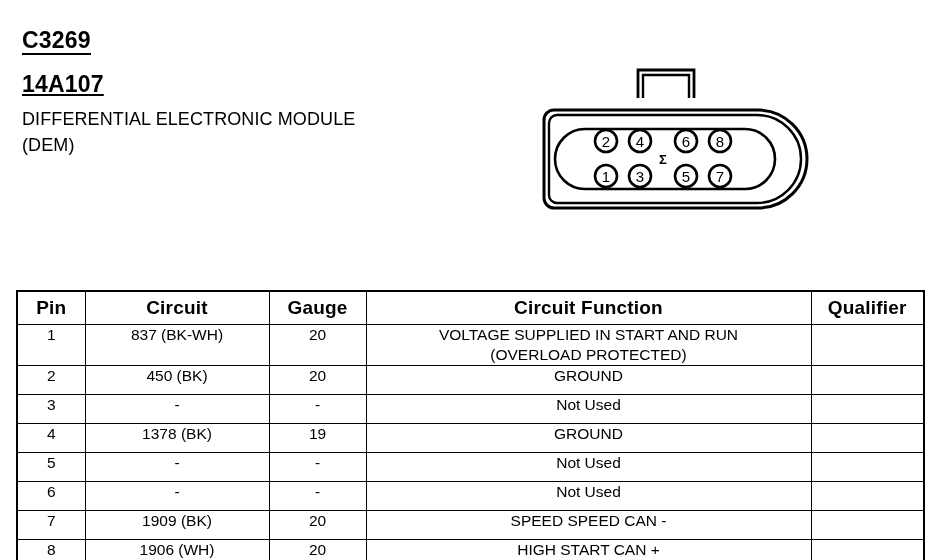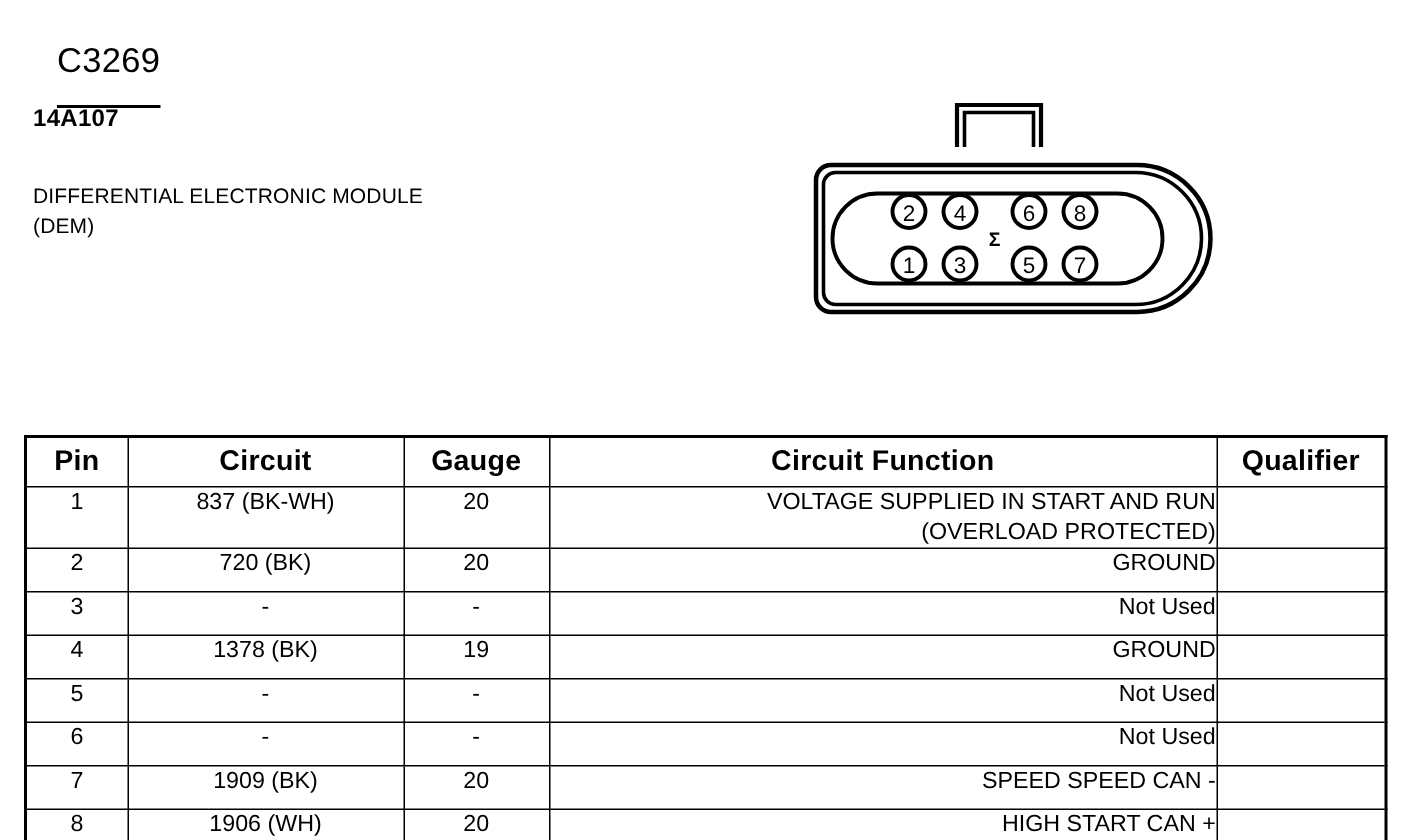--- a/index.html
+++ b/index.html
@@ -9,34 +9,34 @@
     font-family:"Liberation Sans", sans-serif;
     color:#000000;
     position:relative;
     overflow:hidden;
   }
   .page{position:absolute;inset:0;}
 
   
   #connector-id{
     position:absolute;left:22px;top:28px;
-    font-size:23px;font-weight:normal;letter-spacing:.2px;
+    font-size:23px;font-weight:bold;letter-spacing:.2px;
     border-bottom:2px solid #000;
-    padding-bottom:18px;
+    padding-bottom:1px;
     line-height:1.05;
-    margin-left:16px;
   }
   #part-number{
     position:absolute;left:22px;top:72px;
-    font-size:16px;font-weight:bold;letter-spacing:.2px;
+    font-size:23px;font-weight:bold;letter-spacing:.2px;
     line-height:1.05;
+    text-decoration:underline;
   }
   #component-name{
-    position:absolute;left:22px;top:120px;
-    font-size:14px;line-height:1.45;
+    position:absolute;left:22px;top:106px;
+    font-size:18px;line-height:1.45;
     letter-spacing:.1px;
     white-space:pre-line;
   }
 
   
   #connector-drawing{
     position:absolute;left:530px;top:50px;
     width:280px;height:180px;
   }
   #connector-drawing svg{display:block;}
@@ -72,21 +72,21 @@
     font-size:15.5px;
     height:28px;
     line-height:1.30;
   }
   td.pin,td.circuit,td.gauge{
     text-align:center;
     vertical-align:middle;
     padding-top:1px;
   }
   td.function{
-    text-align:right;
+    text-align:center;
     padding-left:5px;
     padding-top:4px;
     white-space:pre-line;
     vertical-align:top;
   }
   tr.tall td{height:54px;}
   tr.tall td.pin,tr.tall td.circuit,tr.tall td.gauge{
     vertical-align:top;
     padding-top:5px;
   }
@@ -162,21 +162,21 @@
       <tr class="tall">
         <td class="pin">1</td>
         <td class="circuit">837 (BK-WH)</td>
         <td class="gauge">20</td>
         <td class="function">VOLTAGE SUPPLIED IN START AND RUN
 (OVERLOAD PROTECTED)</td>
         <td class="qualifier"></td>
       </tr>
       <tr>
         <td class="pin">2</td>
-        <td class="circuit">720 (BK)</td>
+        <td class="circuit">450 (BK)</td>
         <td class="gauge">20</td>
         <td class="function">GROUND</td>
         <td class="qualifier"></td>
       </tr>
       <tr>
         <td class="pin">3</td>
         <td class="circuit">-</td>
         <td class="gauge">-</td>
         <td class="function">Not Used</td>
         <td class="qualifier"></td>

